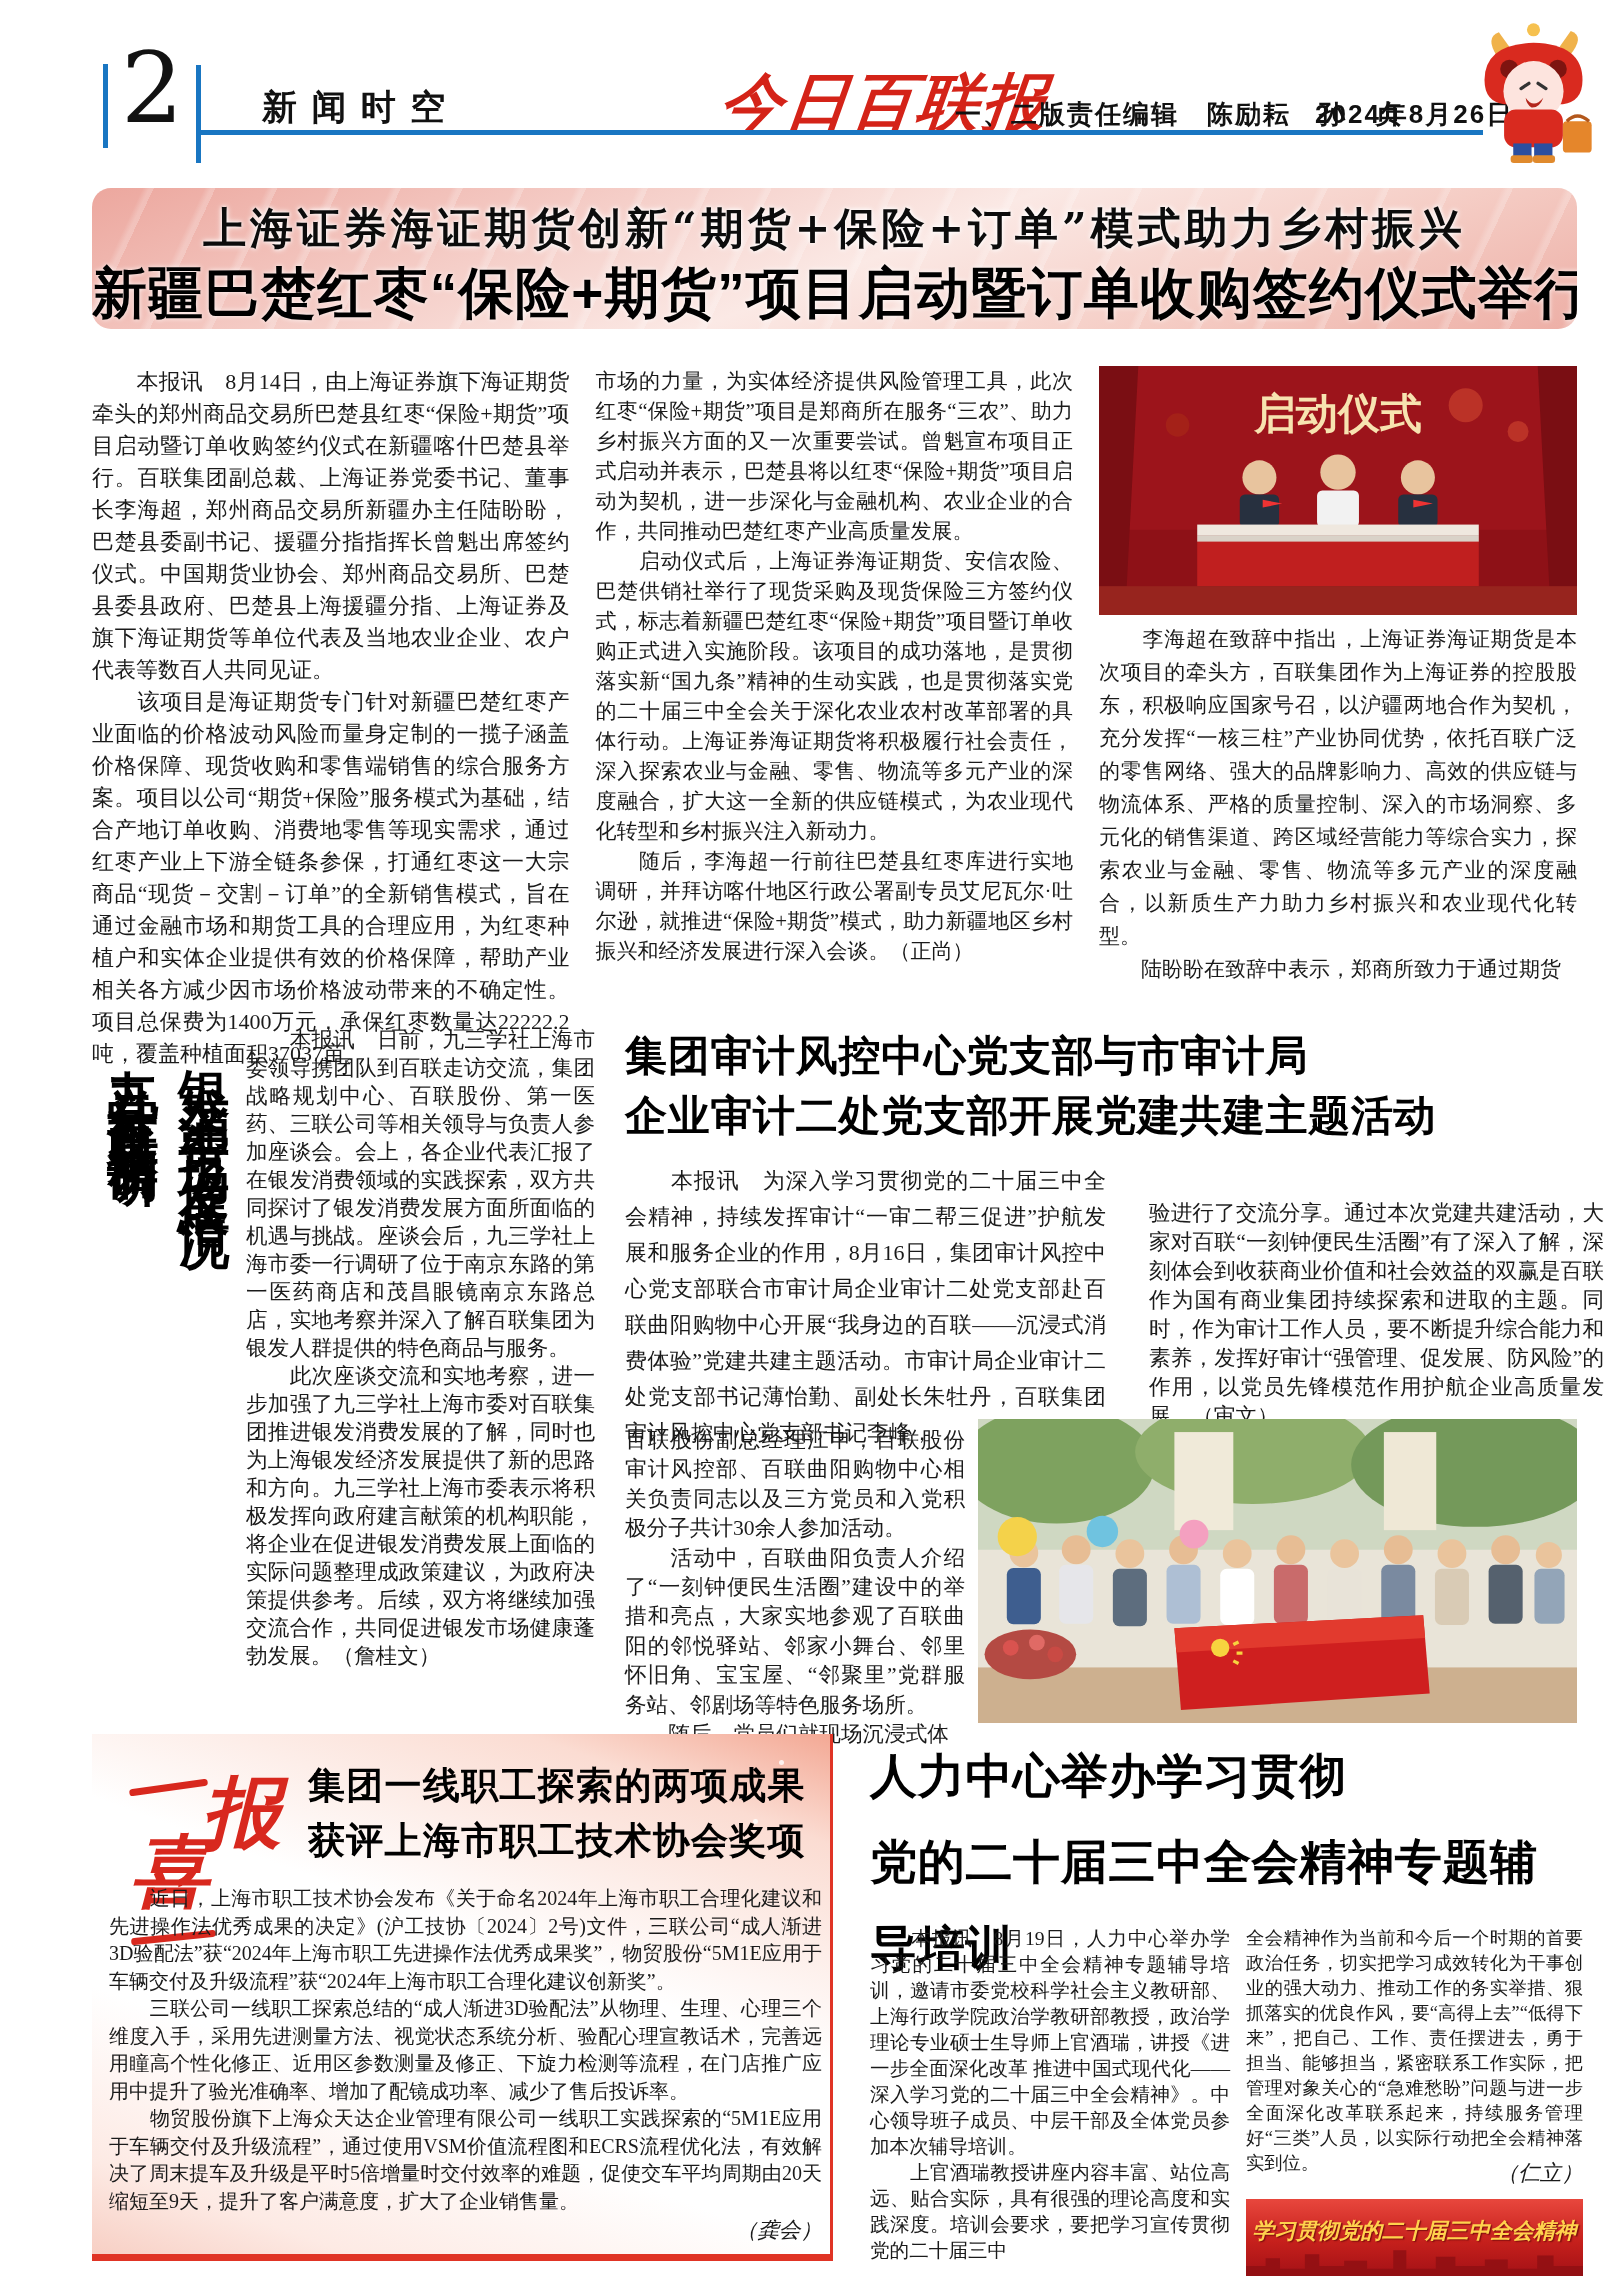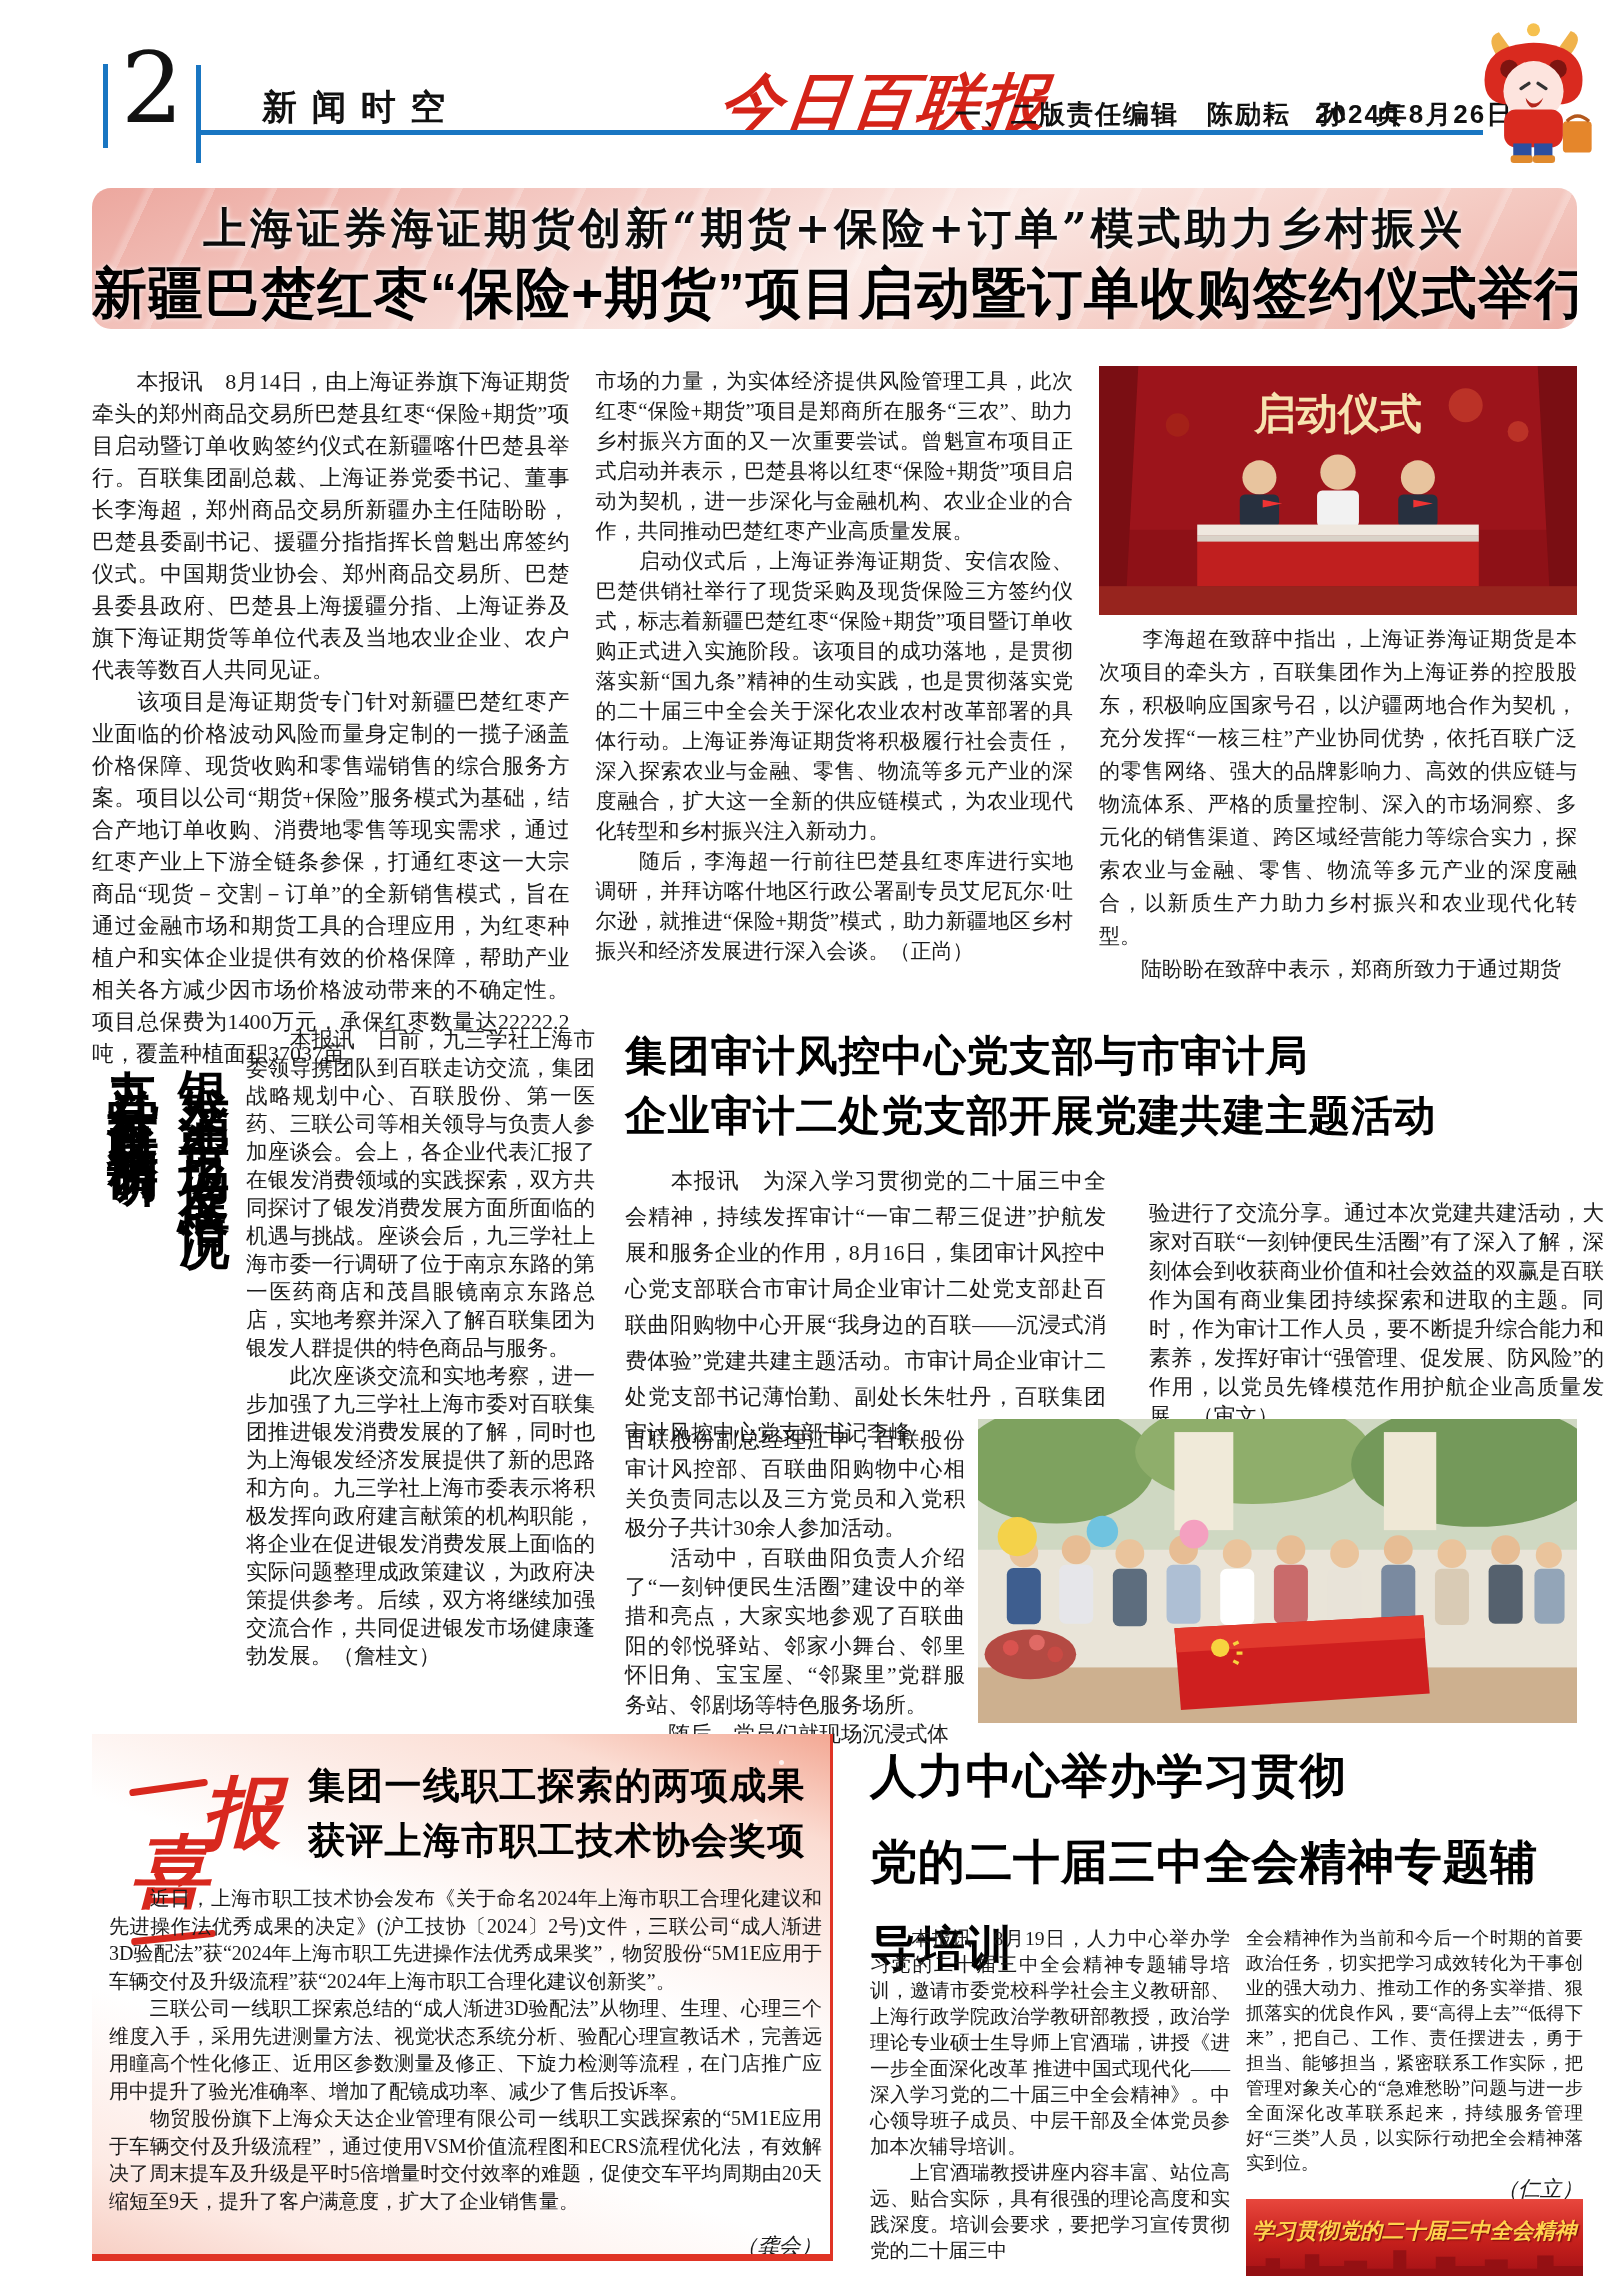--- a/index.html
+++ b/index.html
@@ -51,21 +51,21 @@
   
   .xibao{background:linear-gradient(200deg,#f3a894 0%,#fbdcd2 14%,#ffffff 42%,#ffffff 66%,#fdeae4 88%,#f7cfc4 100%);
          border-right:3.9px solid #e03425;border-bottom:7.9px solid #e03425;overflow:hidden;}
   .xibao-sparkle{position:absolute;border-radius:50%;background:#fff;opacity:.8;}
   .xibao-char{font-family:"DejaVu Serif",serif;font-weight:bold;font-style:italic;
          font-size:79px;color:#d8281e;line-height:1;}
   .xibao-line{position:absolute;background:#d8281e;height:6.5px;border-radius:3.3px;}
   .xibao-headline{font-family:"Liberation Sans",sans-serif;font-size:37px;font-weight:900;
          color:#000;line-height:55px;white-space:pre-line;letter-spacing:1.3px;}
   .xibao-body{font-size:20px;line-height:27.5px;width:713px;}
-  .byline{font-family:"DejaVu Serif",serif;font-style:italic;font-size:21.6px;text-align:right;margin-top:16px;}
+  .byline{font-family:"DejaVu Serif",serif;font-style:italic;font-size:21.6px;text-align:right;}
   
   .renli-headline{font-family:"Liberation Sans",sans-serif;font-size:47px;font-weight:700;
          color:#000;line-height:86px;white-space:pre-line;letter-spacing:0.7px;}
   .renli-a{font-size:19.6px;line-height:26px;width:360px;}
   .renli-b{font-size:18.3px;line-height:25px;width:337px;}
   .banner{background:linear-gradient(180deg,#e8473d 0%,#c6201c 55%,#a31116 100%);
           overflow:hidden;}
   .banner-text{font-family:"DejaVu Serif",serif;font-weight:bold;font-style:italic;
           font-size:26px;color:#ffd24d;text-align:center;white-space:nowrap;
           text-shadow:1.3px 1.3px 1.3px #7e0d0d;}

